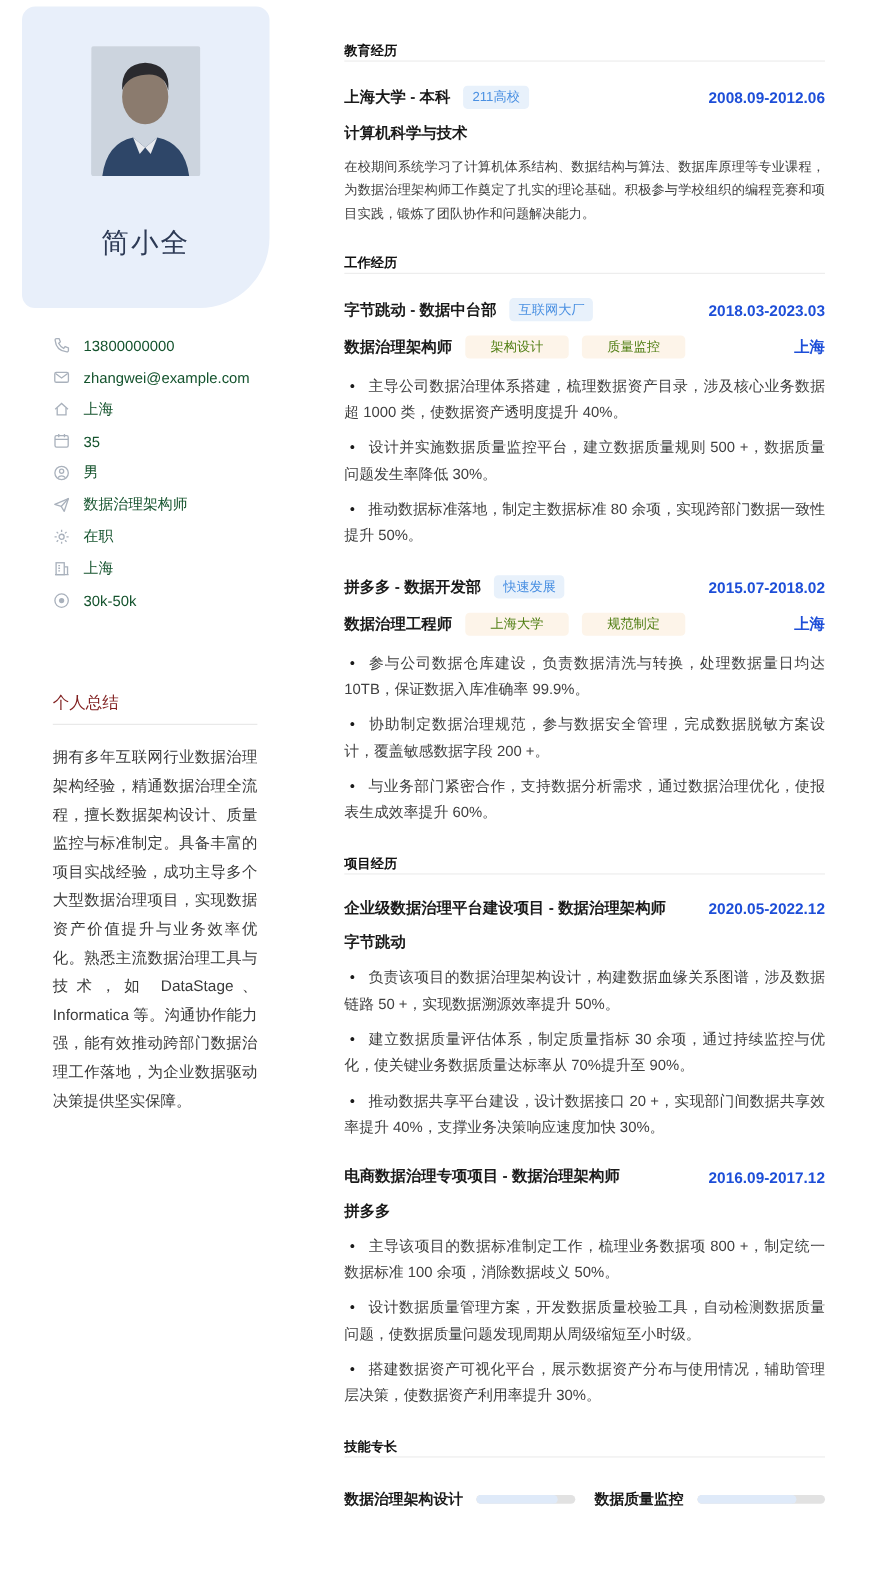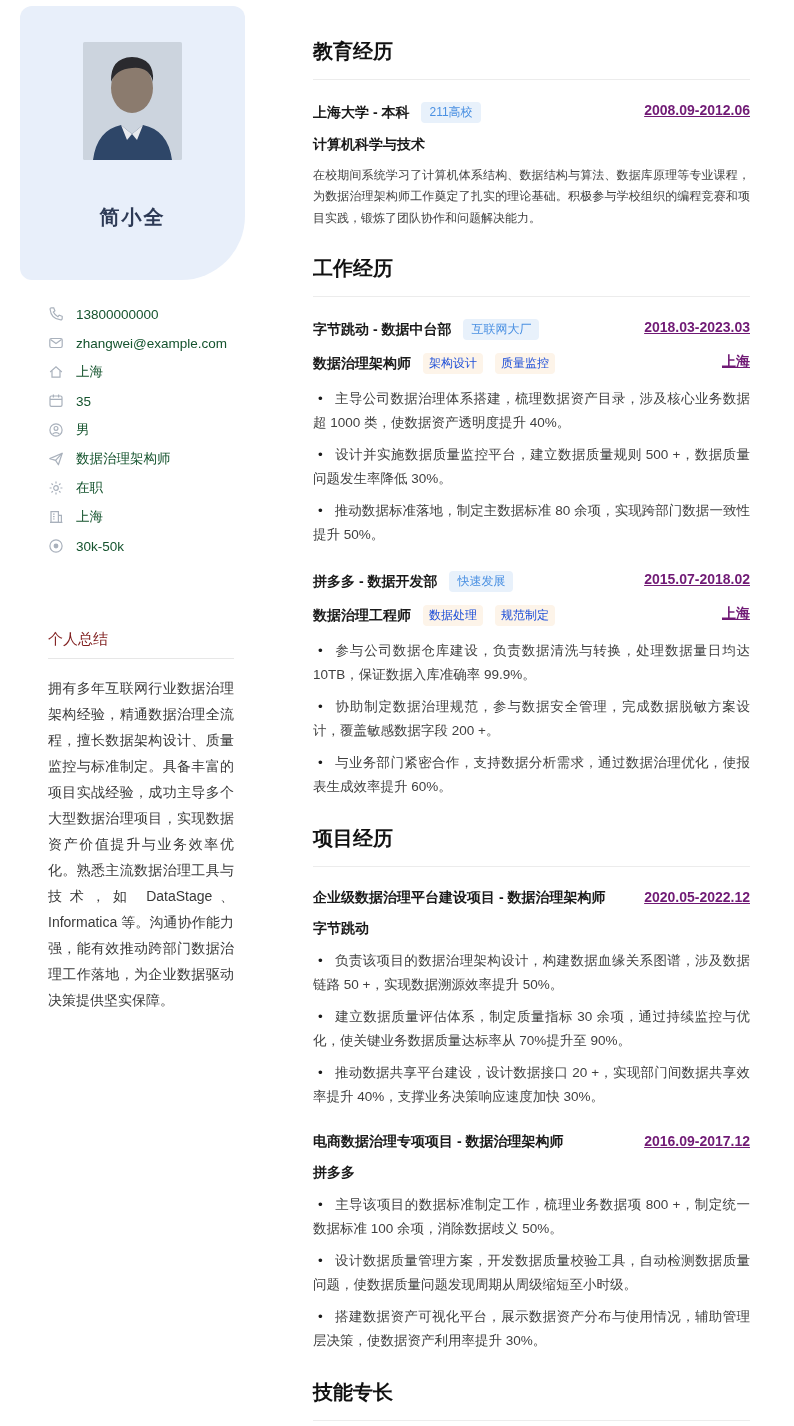--- a/index.html
+++ b/index.html
@@ -17,54 +17,54 @@
     margin-top:6px; height:274px; background:#e8effa;
     border-radius:12px 12px 64px 12px;
     display:flex; flex-direction:column; align-items:center;
   }
   .photo {
     margin-top:36px; width:99px; height:118px; overflow:hidden;
     background:linear-gradient(#d9dfe7,#c6cfda); border-radius:2px;
   }
   .photo svg { display:block; }
   .profile-name {
-    margin-top:44px; font-size:20px; font-weight:700; color:#2d3a55;
+    margin-top:44px; font-size:25px; font-weight:400; color:#2d3a55;
     letter-spacing:2px;
   }
   .contact { list-style:none; margin:26px 0 0 28px; }
   .contact li { display:flex; align-items:center; margin-bottom:13px; height:16px; }
   .contact .ci { width:16px; height:16px; margin-right:12px; flex:0 0 auto; }
   .contact .ci svg { display:block; }
   .contact .cv { font-size:13.5px; color:#14532d; }
 
   .summary { margin:76px 0 0 28px; width:186px; }
   .summary h3 {
     font-size:15px; font-weight:400; color:#7f1d1d;
     padding-bottom:9px; border-bottom:1px solid #e7e7e7; margin-bottom:16px;
   }
   .summary p { font-size:14px; line-height:1.86; color:#3a3a3a; text-align:justify; }
 
   
   .main { width:437px; margin-left:68px; padding-top:38px; }
   .sec-title {
-    font-size:20px; font-weight:700; color:#111;
-    padding-bottom:14px; border-bottom:1px solid #ececec; margin-bottom:22px;
+    font-size:12px; font-weight:700; color:#111;
+    padding-bottom:0; border-bottom:1px solid #ececec; margin-bottom:22px;
   }
   .section { margin-bottom:26px; }
-  .row { display:flex; justify-content:space-between; margin-bottom:13px; }
+  .row { display:flex; align-items:center; justify-content:space-between; margin-bottom:13px; }
   .row .left { display:flex; align-items:center; min-width:0; }
   .strong { font-size:14px; font-weight:700; color:#1a1a1a; }
-  .date { font-size:14px; font-weight:700; color:#701a75; white-space:nowrap;text-decoration:underline; }
+  .date { font-size:14px; font-weight:700; color:#1d4ed8; white-space:nowrap; }
   .badge {
     display:inline-block; margin-left:12px; padding:2px 8px; border-radius:4px;
     font-size:12px; background:#e8f1fb; color:#4a90e2; white-space:nowrap;
   }
   .tag {
-    display:inline-block; margin-left:12px; padding:2px 6px; border-radius:4px;
-    font-size:12px; background:#fdf4e9; color:#1d4ed8; white-space:nowrap;
+    display:inline-block; margin-left:12px; padding:2px 23px; border-radius:4px;
+    font-size:12px; background:#fdf4e9; color:#4d7c0f; white-space:nowrap;
   }
   .para { font-size:12px; line-height:1.78; color:#3f3f3f; text-align:justify; }
   .bullet { font-size:13.5px; line-height:1.78; color:#3f3f3f; margin-bottom:8px; text-align:justify; }
   .bullet .dot { padding-left:5px; margin-right:12px; color:#1a1a1a; }
   .job { margin-bottom:24px; }
   .job:last-child, .project:last-child { margin-bottom:0; }
   .project { margin-bottom:24px; }
 
   
   .skill-grid { display:grid; grid-template-columns:1fr 1fr; column-gap:18px; }
@@ -228,21 +228,21 @@
         <div class="row">
           <div class="left">
             <span class="strong">拼多多 - 数据开发部</span>
             <span class="badge">快速发展</span>
           </div>
           <span class="date">2015.07-2018.02</span>
         </div>
         <div class="row">
           <div class="left">
             <span class="strong">数据治理工程师</span>
-            <span class="tag">数据处理</span>
+            <span class="tag">上海大学</span>
             <span class="tag">规范制定</span>
           </div>
           <span class="date">上海</span>
         </div>
         <p class="bullet"><span class="dot">•</span><span>参与公司数据仓库建设，负责数据清洗与转换，处理数据量日均达 10TB，保证数据入库准确率 99.9%。</span></p>
         <p class="bullet"><span class="dot">•</span><span>协助制定数据治理规范，参与数据安全管理，完成数据脱敏方案设计，覆盖敏感数据字段 200 +。</span></p>
         <p class="bullet"><span class="dot">•</span><span>与业务部门紧密合作，支持数据分析需求，通过数据治理优化，使报表生成效率提升 60%。</span></p>
       </div>
     </section>
 

